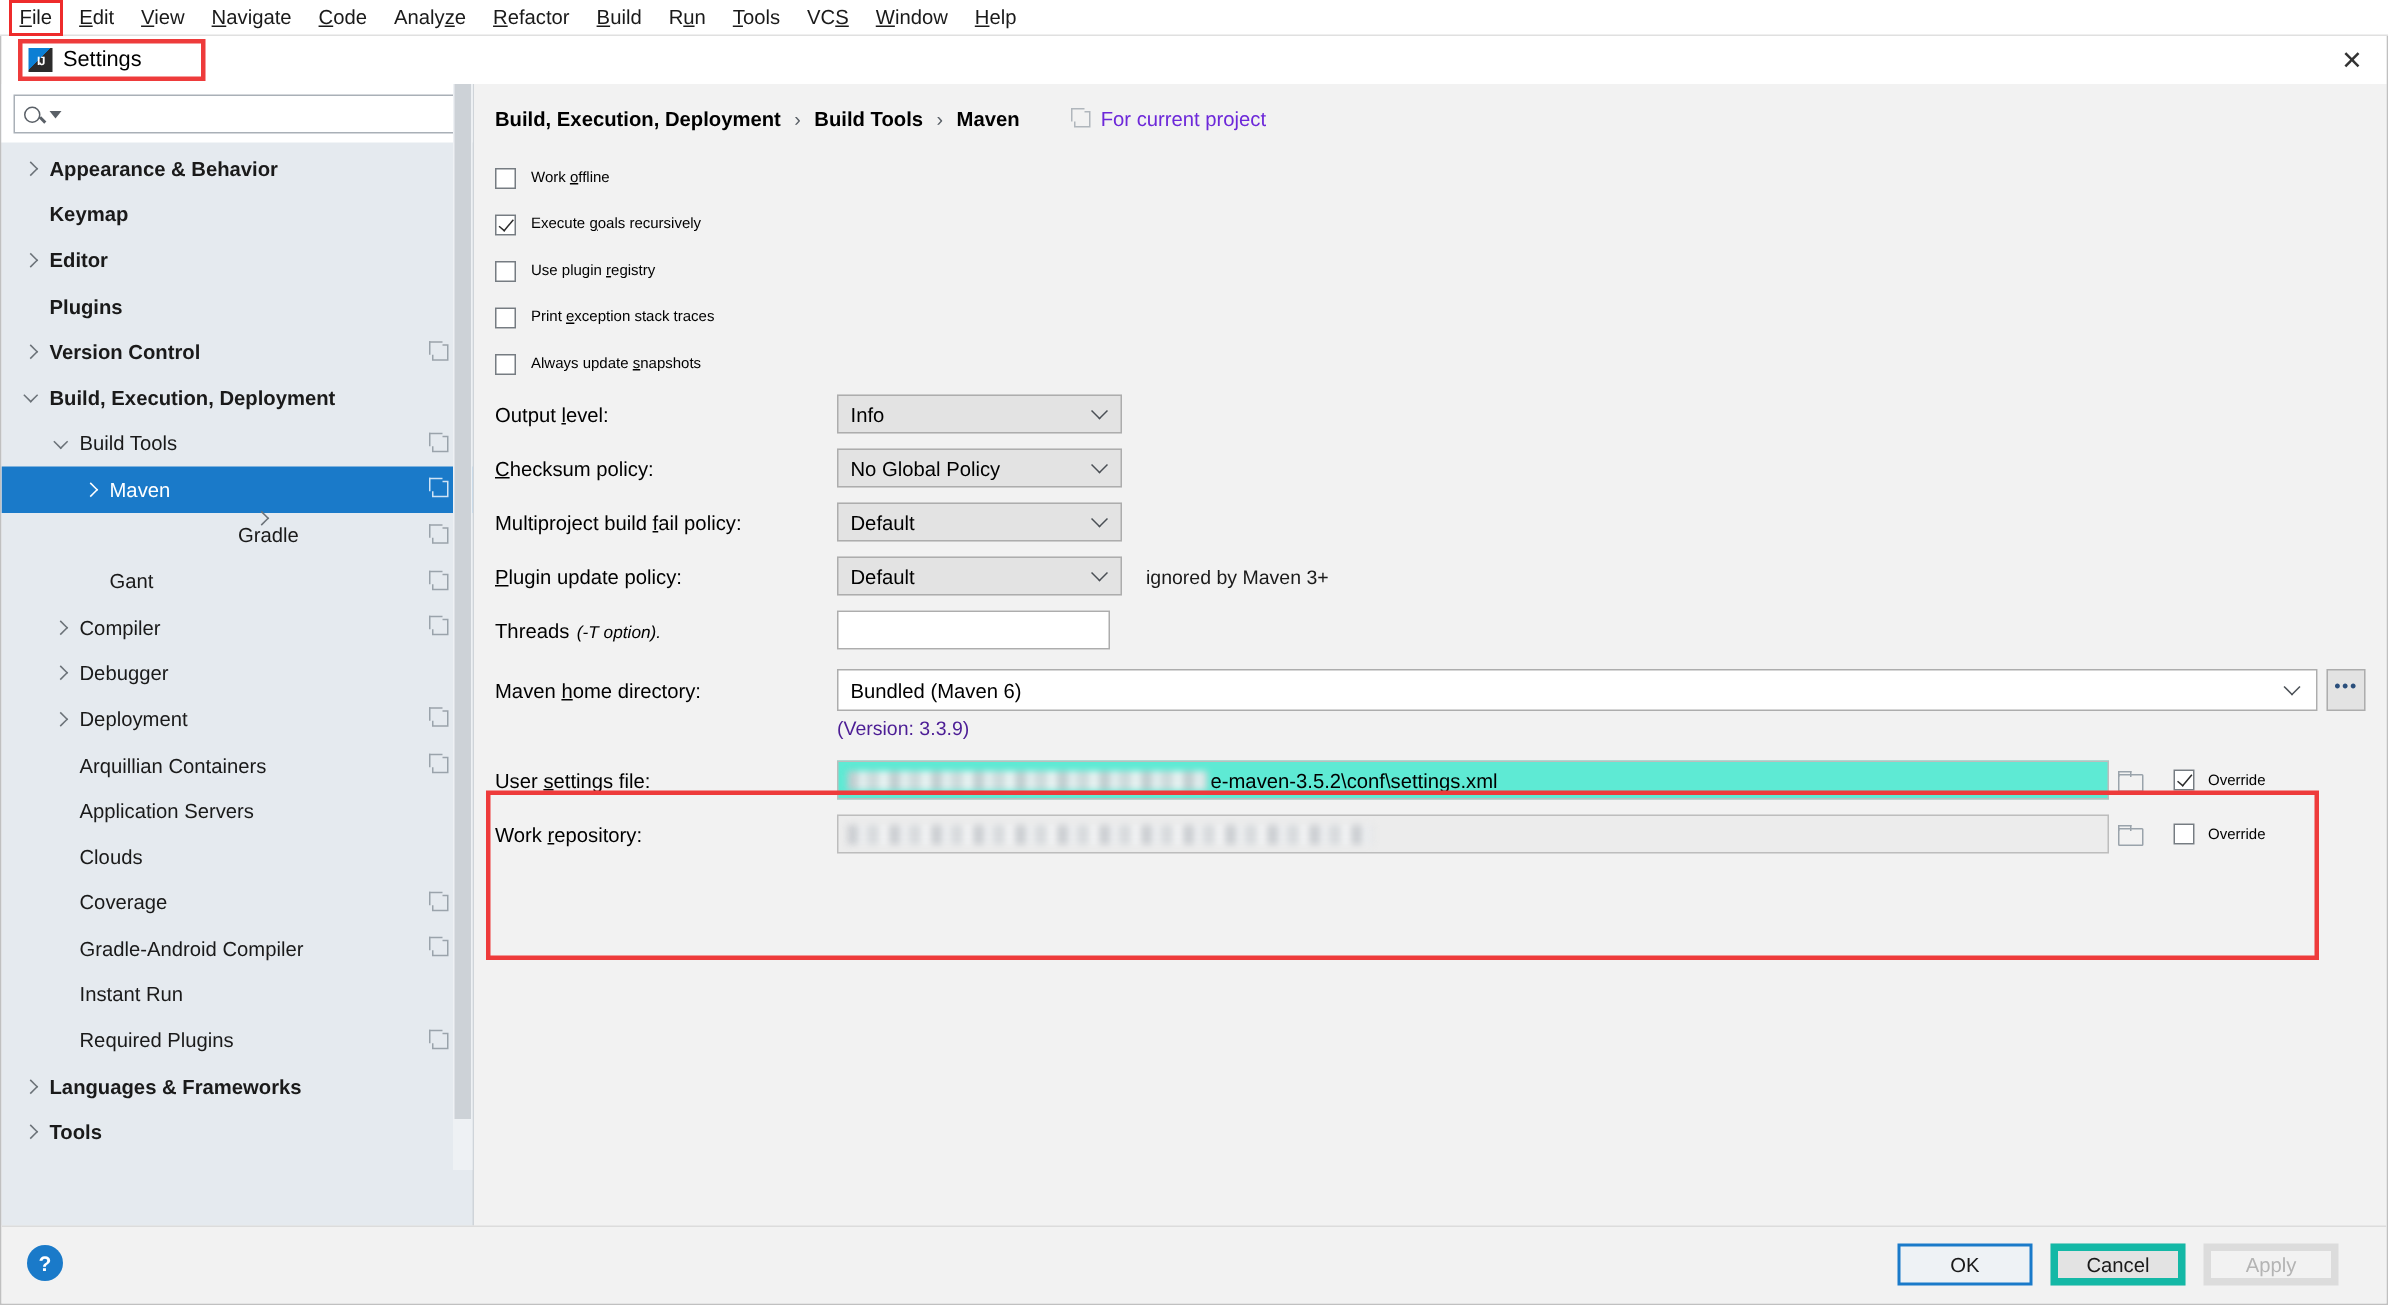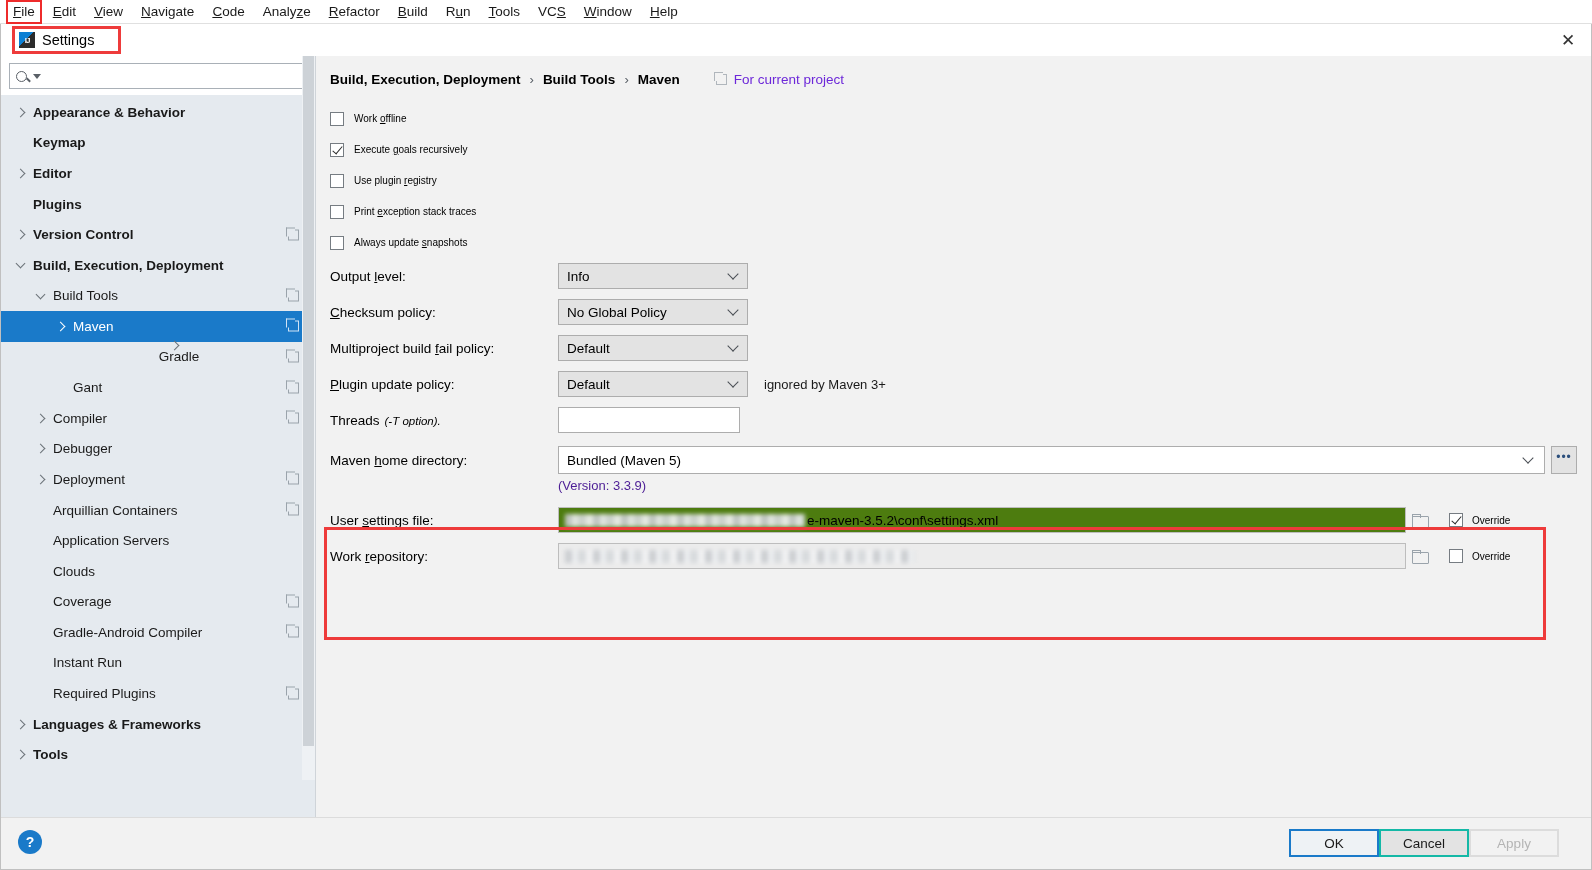--- a/index.html
+++ b/index.html
@@ -52,21 +52,21 @@
   #titlebar {
     height: 32px;
     background: #ffffff;
     display: flex;
     align-items: center;
     position: relative;
   }
   #title-wrap {
     display: flex; align-items: center;
     margin-left: 14px;
-    padding: 3px 24px 3px 4px;
+    padding: 3px 40px 3px 4px;
     outline: 3px solid #ee3b3b;
   }
   #ij-icon {
     width: 16px; height: 16px;
     margin-right: 7px;
     position: relative;
     background: linear-gradient(135deg,#0b7fd4 0%,#0b7fd4 45%,#2b2b2b 45%,#2b2b2b 100%);
     flex: none;
   }
   #ij-icon::after {
@@ -278,21 +278,21 @@
 
   .path-row { display: flex; align-items: center; height: 36px; }
   .path-field {
     flex: 1; height: 26px;
     border: 1px solid #bdbdbd;
     display: flex; align-items: center;
     padding: 0 4px 0 6px;
     font-size: 13.5px;
     overflow: hidden;
   }
-  .path-field.enabled { background: #4d7c0f; }
+  .path-field.enabled { background: #5eead4; }
   .path-field.disabled { background: #ececec; }
   .blur {
     display: inline-block;
     height: 13px;
     background: repeating-linear-gradient(90deg,
       #c9ccd0 0px,#c9ccd0 7px,#eceef0 7px,#eceef0 13px,
       #d6d9dc 13px,#d6d9dc 21px,#f2f3f4 21px,#f2f3f4 28px);
     filter: blur(2.2px);
     opacity: .92;
     vertical-align: middle;
@@ -330,26 +330,26 @@
   }
   #help-btn {
     position: absolute; left: 17px; top: 12px;
     width: 24px; height: 24px; border-radius: 50%;
     background: #1a7ac9; color: #fff;
     display: flex; align-items: center; justify-content: center;
     font-size: 14px; font-weight: bold;
   }
   #btn-group {
     position: absolute; right: 32px; top: 11px;
-    display: flex; 
+    display: flex; gap: 12px;
   }
   .dlg-btn {
     min-width: 90px; height: 28px;
     display: flex; align-items: center; justify-content: center;
-    font-size: 13.5px; background: #e3e3e3; border: 2px solid #14b8a6;
+    font-size: 13.5px; background: #e3e3e3; border: 5px solid #14b8a6;
     color: #1a1a1a; padding: 0 14px;
   }
   .dlg-btn.default { border: 2px solid #1a7ac9; background: #eef2f5; }
   .dlg-btn.disabled { color: #b4b4b4; background: #f2f2f2; border-color: #dcdcdc; }
 </style>
 </head>
 <body>
 
 <div id="menubar">
     <div class="menu-item highlighted"><span class="mn">F</span>ile</div>
@@ -567,21 +567,21 @@
           <span>Threads</span><span class="italic-hint">(-T option).</span>
         </span>
         <input class="txtfield" type="text" value="" style="">
       </div>
 
       <div id="mvn-home-row">
         <span class="f-label">
           <span>Maven </span><span class="u">h</span><span>ome directory:</span>
         </span>
         <div id="mvn-home-combo">
-          <span class="val">Bundled (Maven 5)</span>
+          <span class="val">Bundled (Maven 6)</span>
           <span class="dn-chev"></span>
         </div>
         <div id="browse-btn">•••</div>
       </div>
       <div id="mvn-version">(Version: 3.3.9)</div>
 
       <div style="margin-top:9px; padding-right:14px;">
         <div class="path-row">
           <span class="f-label">
             <span>User </span><span class="u">s</span><span>ettings file:</span>

